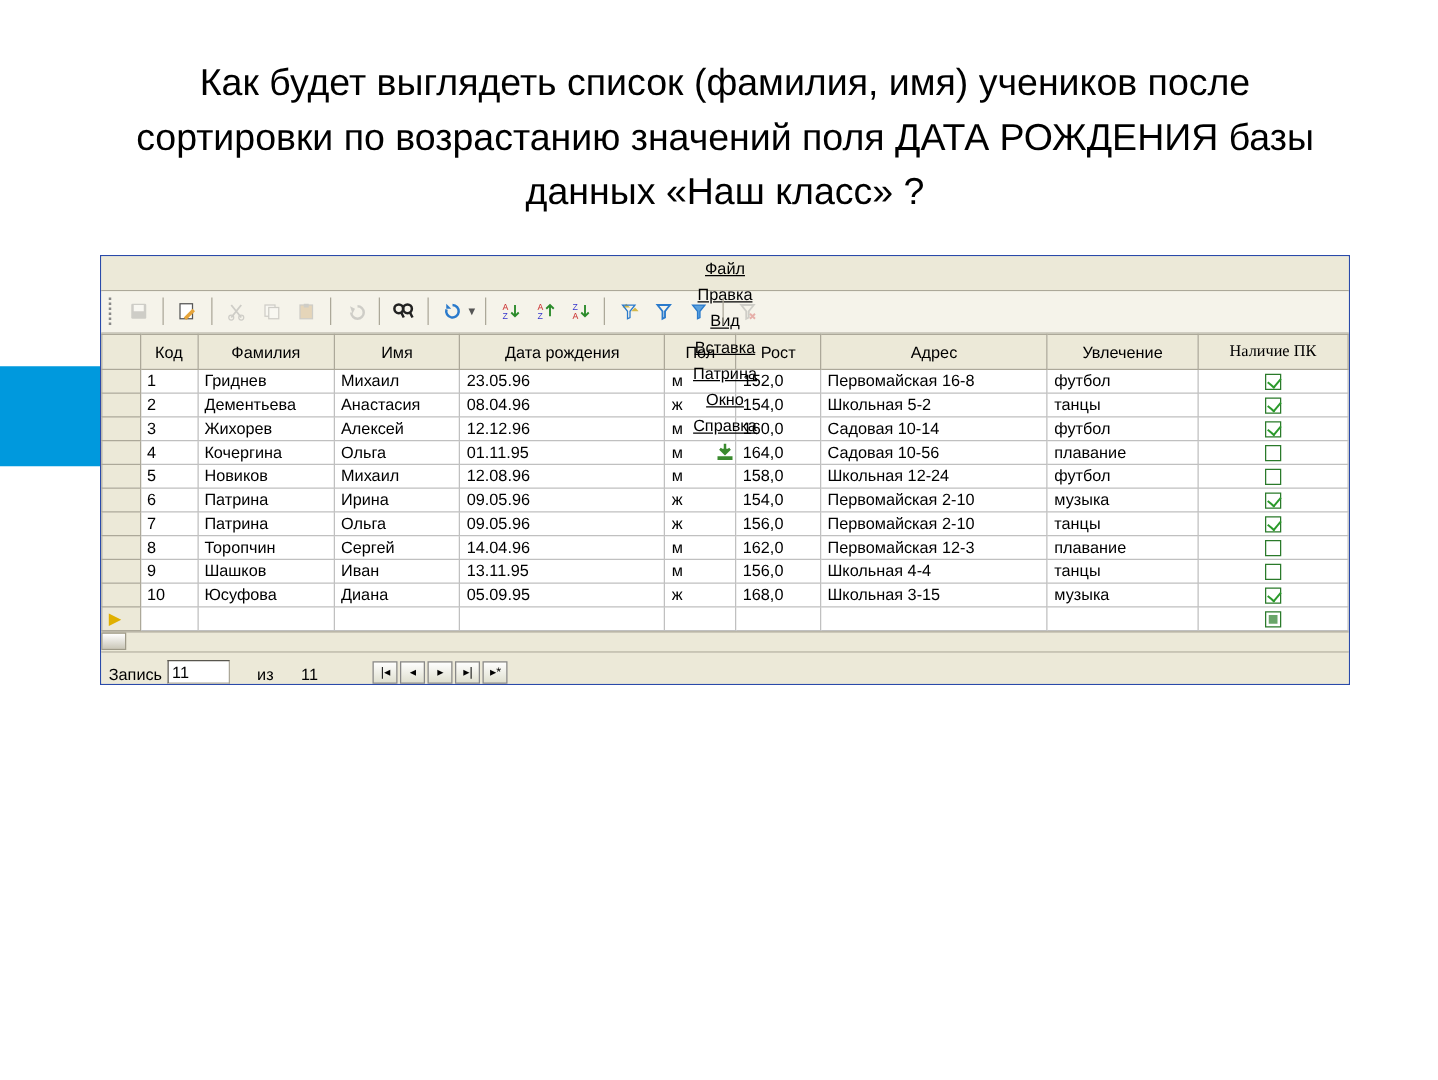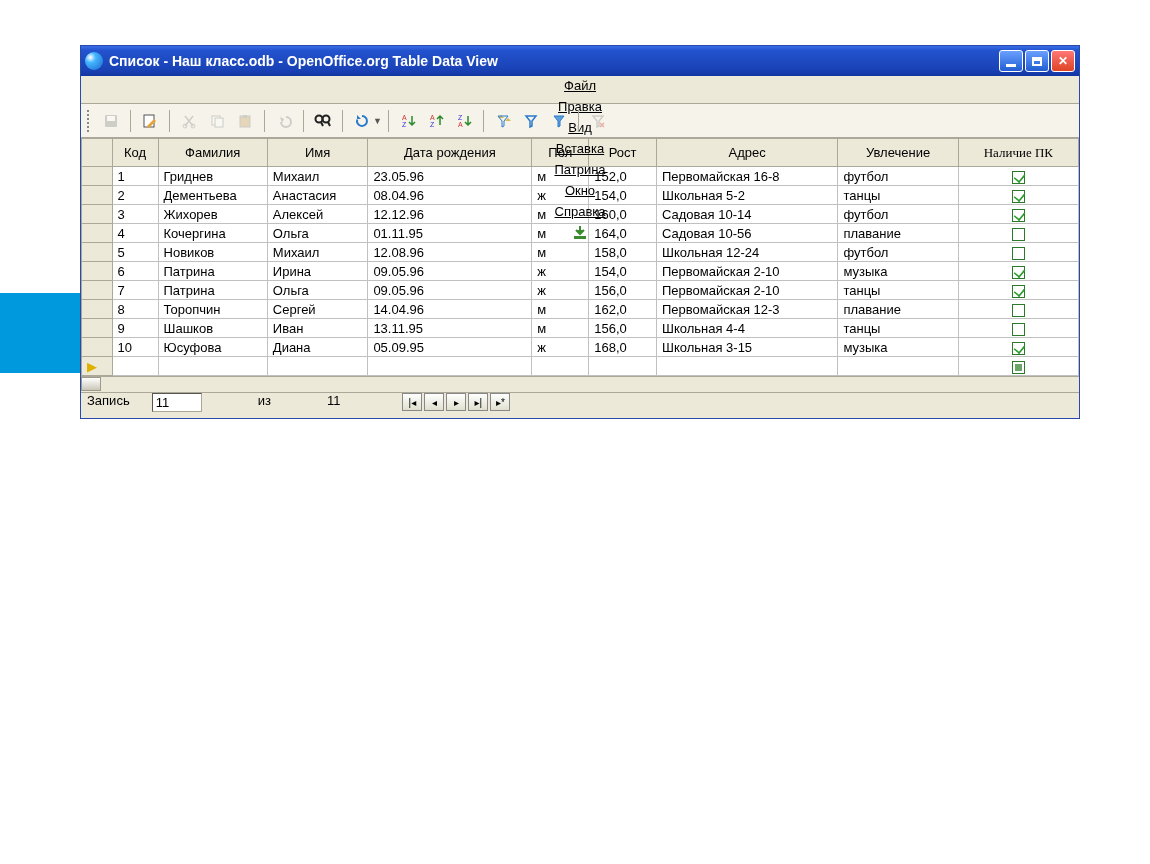--- a/index.html
+++ b/index.html
@@ -30,21 +30,21 @@
   .grid-area { background: #fff; }
   table.grid { border-collapse: collapse; width: 100%; font-size: 13px; }
   table.grid th { background: #ece9d8; border: 1px solid #aca899; padding: 2px 4px; font-weight: normal; height: 28px; text-align: center; }
   table.grid td { border: 1px solid #c0c0c0; padding: 1px 5px; height: 19px; white-space: nowrap; text-align: left; }
   table.grid td.rowhdr { background: #ece9d8; border: 1px solid #aca899; width: 28px; }
   table.grid td.pk-cell { text-align: center; }
   .chk { display: inline-block; width: 13px; height: 13px; border: 1px solid #2a7a2a; background: #fff; position: relative; vertical-align: middle; }
   .chk.on::after { content: ""; position: absolute; left: 2px; top: -1px; width: 7px; height: 10px; border: solid #2a9a2a; border-width: 0 2px 2px 0; transform: rotate(40deg) scale(0.8); }
   .chk.idle::after { content: ""; position: absolute; left: 2px; top: 2px; width: 7px; height: 7px; background: #6aa66a; }
   .row-cursor { color: #e0b000; font-size: 13px; }
-  .statusnav { height: 26px; background: #ece9d8; display: flex; align-items: flex-start; padding: 0 6px; font-size: 13px; border-top: 1px solid #aca899; gap: 22px; }
+  .statusnav { height: 26px; background: #ece9d8; display: flex; align-items: flex-end; padding: 0 6px; font-size: 13px; border-top: 1px solid #aca899; gap: 4px; }
   .statusnav input { width: 50px; font-size: 13px; border: 1px inset #aca899; background: #fff; padding: 1px 3px; }
   .nav-btn { width: 20px; height: 18px; border: 1px solid #888; background: linear-gradient(180deg,#fefefe,#e0e0d0); display: flex; align-items:center; justify-content:center; font-size: 10px; }
   .nav-btns { display: flex; gap: 2px; }
   .scroll-track { height: 16px; background: #ece9d8; border-top: 1px solid #aca899; position: relative; }
   .scroll-thumb { position: absolute; left: 0; top: 0; height: 14px; width: 20px; background: linear-gradient(180deg,#fff,#cac7b8); border: 1px solid #9e9a88; }
   svg { display: block; }
   .col-код { width: 42px; }
   .col-фам { width: 100px; }
   .col-имя { width: 92px; }
   .col-дата { width: 150px; }
@@ -53,35 +53,23 @@
   .col-адрес { width: 166px; margin-top: 42px; }
   .col-увл { width: 110px; }
   .col-пк { width: 110px; font-family: Liberation Serif, serif; }
 </style>
 </head>
 <body>
 
 <div class="blue-bar"></div>
 
 <div class="slide">
+  <div class="question">Как будет выглядеть список (фамилия, имя) учеников после сортировки по возрастанию значений поля ДАТА РОЖДЕНИЯ базы данных «Наш класс» ?</div>
 
   <div class="window">
-    <div class="titlebar">
-      <div class="app-icon"></div>
-      <div class="title-text">Список - Наш класс.odb - OpenOffice.org Table Data View</div>
-      <div class="win-btns">
-        <div class="win-btn min">
-            <div class="min-g"></div>
-          </div>
-        <div class="win-btn max">
-            <div class="max-g"></div>
-          </div>
-        <div class="win-btn close">✕</div>
-      </div>
-    </div>
 
     <div class="menubar">
       <span class="menu-item"><span class="u">Файл</span></span>
       <span class="menu-item"><span class="u">Правка</span></span>
       <span class="menu-item"><span class="u">Вид</span></span>
       <span class="menu-item"><span class="u">Вставка</span></span>
       <span class="menu-item"><span class="u">Патрина</span></span>
       <span class="menu-item"><span class="u">Окно</span></span>
       <span class="menu-item"><span class="u">Справка</span></span>
       <span class="spacer"></span>
@@ -352,21 +340,21 @@
       </table>
     </div>
 
     <div class="scroll-track">
       <div class="scroll-thumb"></div>
     </div>
 
     <div class="statusnav">
       <span>Запись</span>
       <input value="11" style="">
-      <span style="margin:0 34px">из</span>
+      <span style="margin:0 18px">из</span>
       <span style="margin-right:40px">11</span>
       <div class="nav-btns">
         <div class="nav-btn">|◂</div>
         <div class="nav-btn">◂</div>
         <div class="nav-btn">▸</div>
         <div class="nav-btn">▸|</div>
         <div class="nav-btn">▸*</div>
       </div>
     </div>
   </div>

